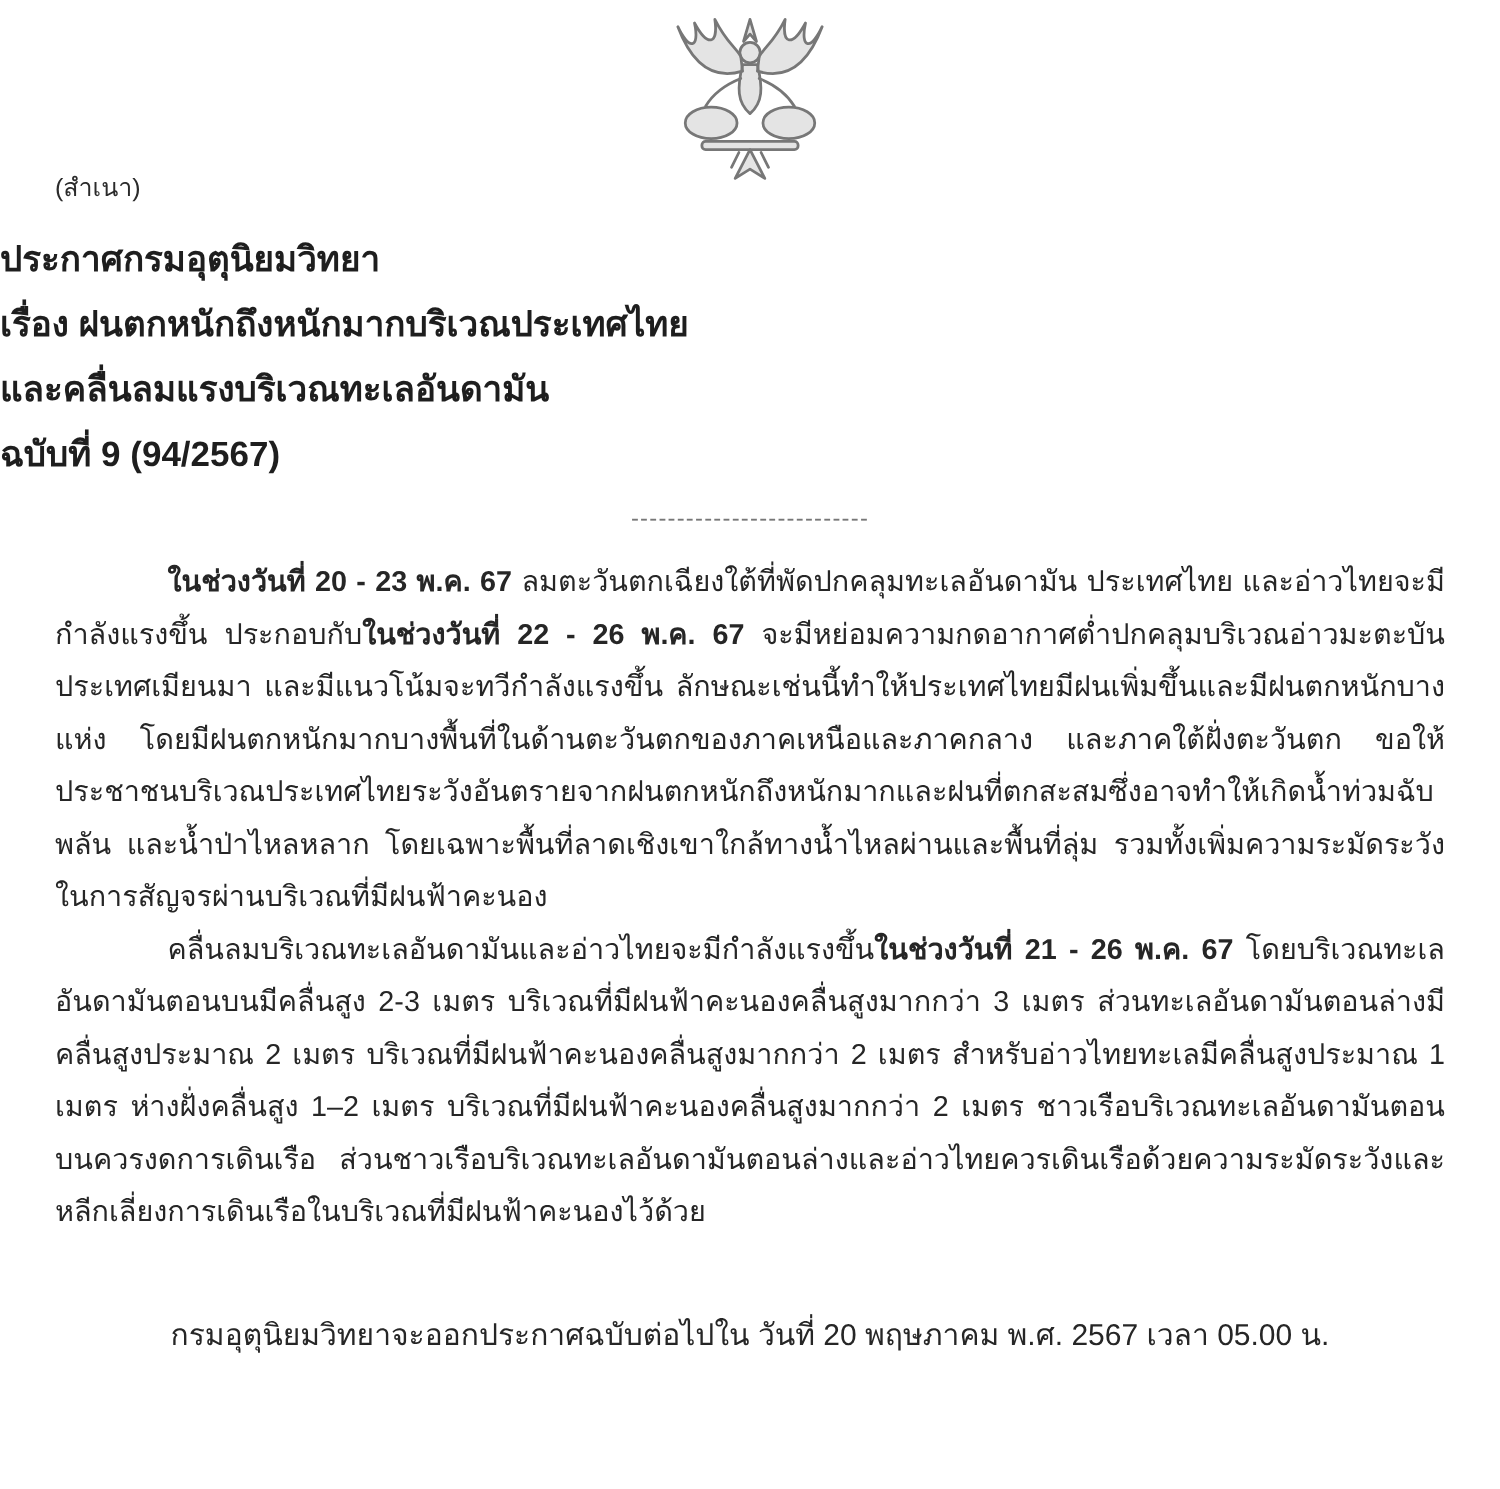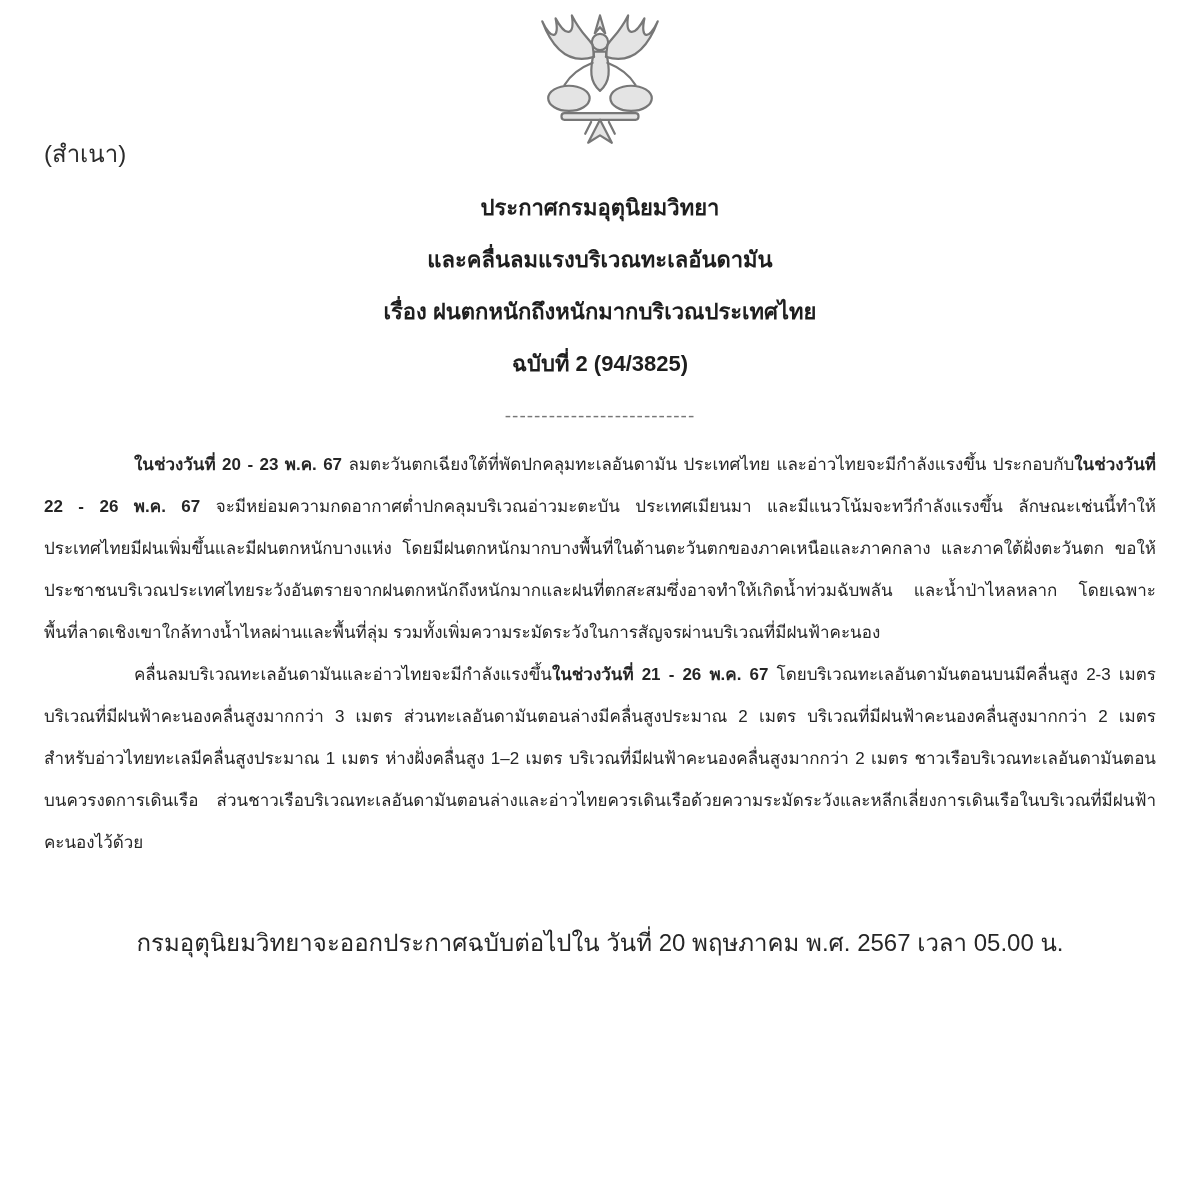--- a/index.html
+++ b/index.html
@@ -10,47 +10,46 @@
     width: 1200px;
     min-height: 1191px;
     margin: 0 auto;
     background: #ffffff;
     overflow: hidden;
   }
   .copy-label {
     position: absolute;
     left: 44px;
     top: 134px;
-    font-size: 24px;
+    font-size: 20px;
     color: #2b2b2b;
   }
   .emblem-wrap {
     padding-top: 10px;
     height: 168px;
     text-align: center;
   }
   .title-block {
     margin-top: 14px;
-    text-align: center;
     font-weight: bold;
-    font-size: 22px;
+    font-size: 28px;
     line-height: 52px;
     color: #1e1e1e;
   }
   .divider {
     margin-top: 12px;
     text-align: center;
     color: #777;
     font-size: 19px;
     letter-spacing: 1px;
     line-height: 28px;
   }
   .body-text {
     margin: 14px 44px 0 44px;
-    font-size: 17px;
+    font-size: 23px;
     line-height: 42px;
     text-align: justify;
     color: #262626;
   }
   .body-text p {
     margin: 0;
     text-indent: 90px;
   }
   .b { font-weight: bold; }
   .footer {
@@ -83,23 +82,23 @@
         <rect x="48" y="138" width="104" height="9" rx="4"></rect>
         <path d="M100 147 L84 178 L100 168 L116 178 Z"></path>
         <path d="M88 150 L80 166" fill="none"></path>
         <path d="M112 150 L120 166" fill="none"></path>
       </g>
     </svg>
   </div>
 
   <div class="title-block">
     <div>ประกาศกรมอุตุนิยมวิทยา</div>
+    <div>เรื่อง ฝนตกหนักถึงหนักมากบริเวณประเทศไทย</div>
     <div>และคลื่นลมแรงบริเวณทะเลอันดามัน</div>
-    <div>เรื่อง ฝนตกหนักถึงหนักมากบริเวณประเทศไทย</div>
-    <div>ฉบับที่ 2 (94/3825)</div>
+    <div>ฉบับที่ 9 (94/2567)</div>
   </div>
 
   <div class="divider">--------------------------</div>
 
   <div class="body-text">
     <p><span class="b">ในช่วงวันที่ 20 - 23 พ.ค. 67</span><span> ลมตะวันตกเฉียงใต้ที่พัดปกคลุมทะเลอันดามัน ประเทศไทย และอ่าวไทยจะมีกำลังแรงขึ้น ประกอบกับ</span><span class="b">ในช่วงวันที่ 22 - 26 พ.ค. 67</span><span> จะมีหย่อมความกดอากาศต่ำปกคลุมบริเวณอ่าวมะตะบัน ประเทศเมียนมา และมีแนวโน้มจะทวีกำลังแรงขึ้น ลักษณะเช่นนี้ทำให้ประเทศไทยมีฝนเพิ่มขึ้นและมีฝนตกหนักบางแห่ง โดยมีฝนตกหนักมากบางพื้นที่ในด้านตะวันตกของภาคเหนือและภาคกลาง และภาคใต้ฝั่งตะวันตก ขอให้ประชาชนบริเวณประเทศไทยระวังอันตรายจากฝนตกหนักถึงหนักมากและฝนที่ตกสะสมซึ่งอาจทำให้เกิดน้ำท่วมฉับพลัน และน้ำป่าไหลหลาก โดยเฉพาะพื้นที่ลาดเชิงเขาใกล้ทางน้ำไหลผ่านและพื้นที่ลุ่ม รวมทั้งเพิ่มความระมัดระวังในการสัญจรผ่านบริเวณที่มีฝนฟ้าคะนอง</span></p>
     <p><span>คลื่นลมบริเวณทะเลอันดามันและอ่าวไทยจะมีกำลังแรงขึ้น</span><span class="b">ในช่วงวันที่ 21 - 26 พ.ค. 67</span><span> โดยบริเวณทะเลอันดามันตอนบนมีคลื่นสูง 2-3 เมตร บริเวณที่มีฝนฟ้าคะนองคลื่นสูงมากกว่า 3 เมตร ส่วนทะเลอันดามันตอนล่างมีคลื่นสูงประมาณ 2 เมตร บริเวณที่มีฝนฟ้าคะนองคลื่นสูงมากกว่า 2 เมตร สำหรับอ่าวไทยทะเลมีคลื่นสูงประมาณ 1 เมตร ห่างฝั่งคลื่นสูง 1–2 เมตร บริเวณที่มีฝนฟ้าคะนองคลื่นสูงมากกว่า 2 เมตร ชาวเรือบริเวณทะเลอันดามันตอนบนควรงดการเดินเรือ ส่วนชาวเรือบริเวณทะเลอันดามันตอนล่างและอ่าวไทยควรเดินเรือด้วยความระมัดระวังและหลีกเลี่ยงการเดินเรือในบริเวณที่มีฝนฟ้าคะนองไว้ด้วย</span></p>
   </div>
 
   <div class="footer">

